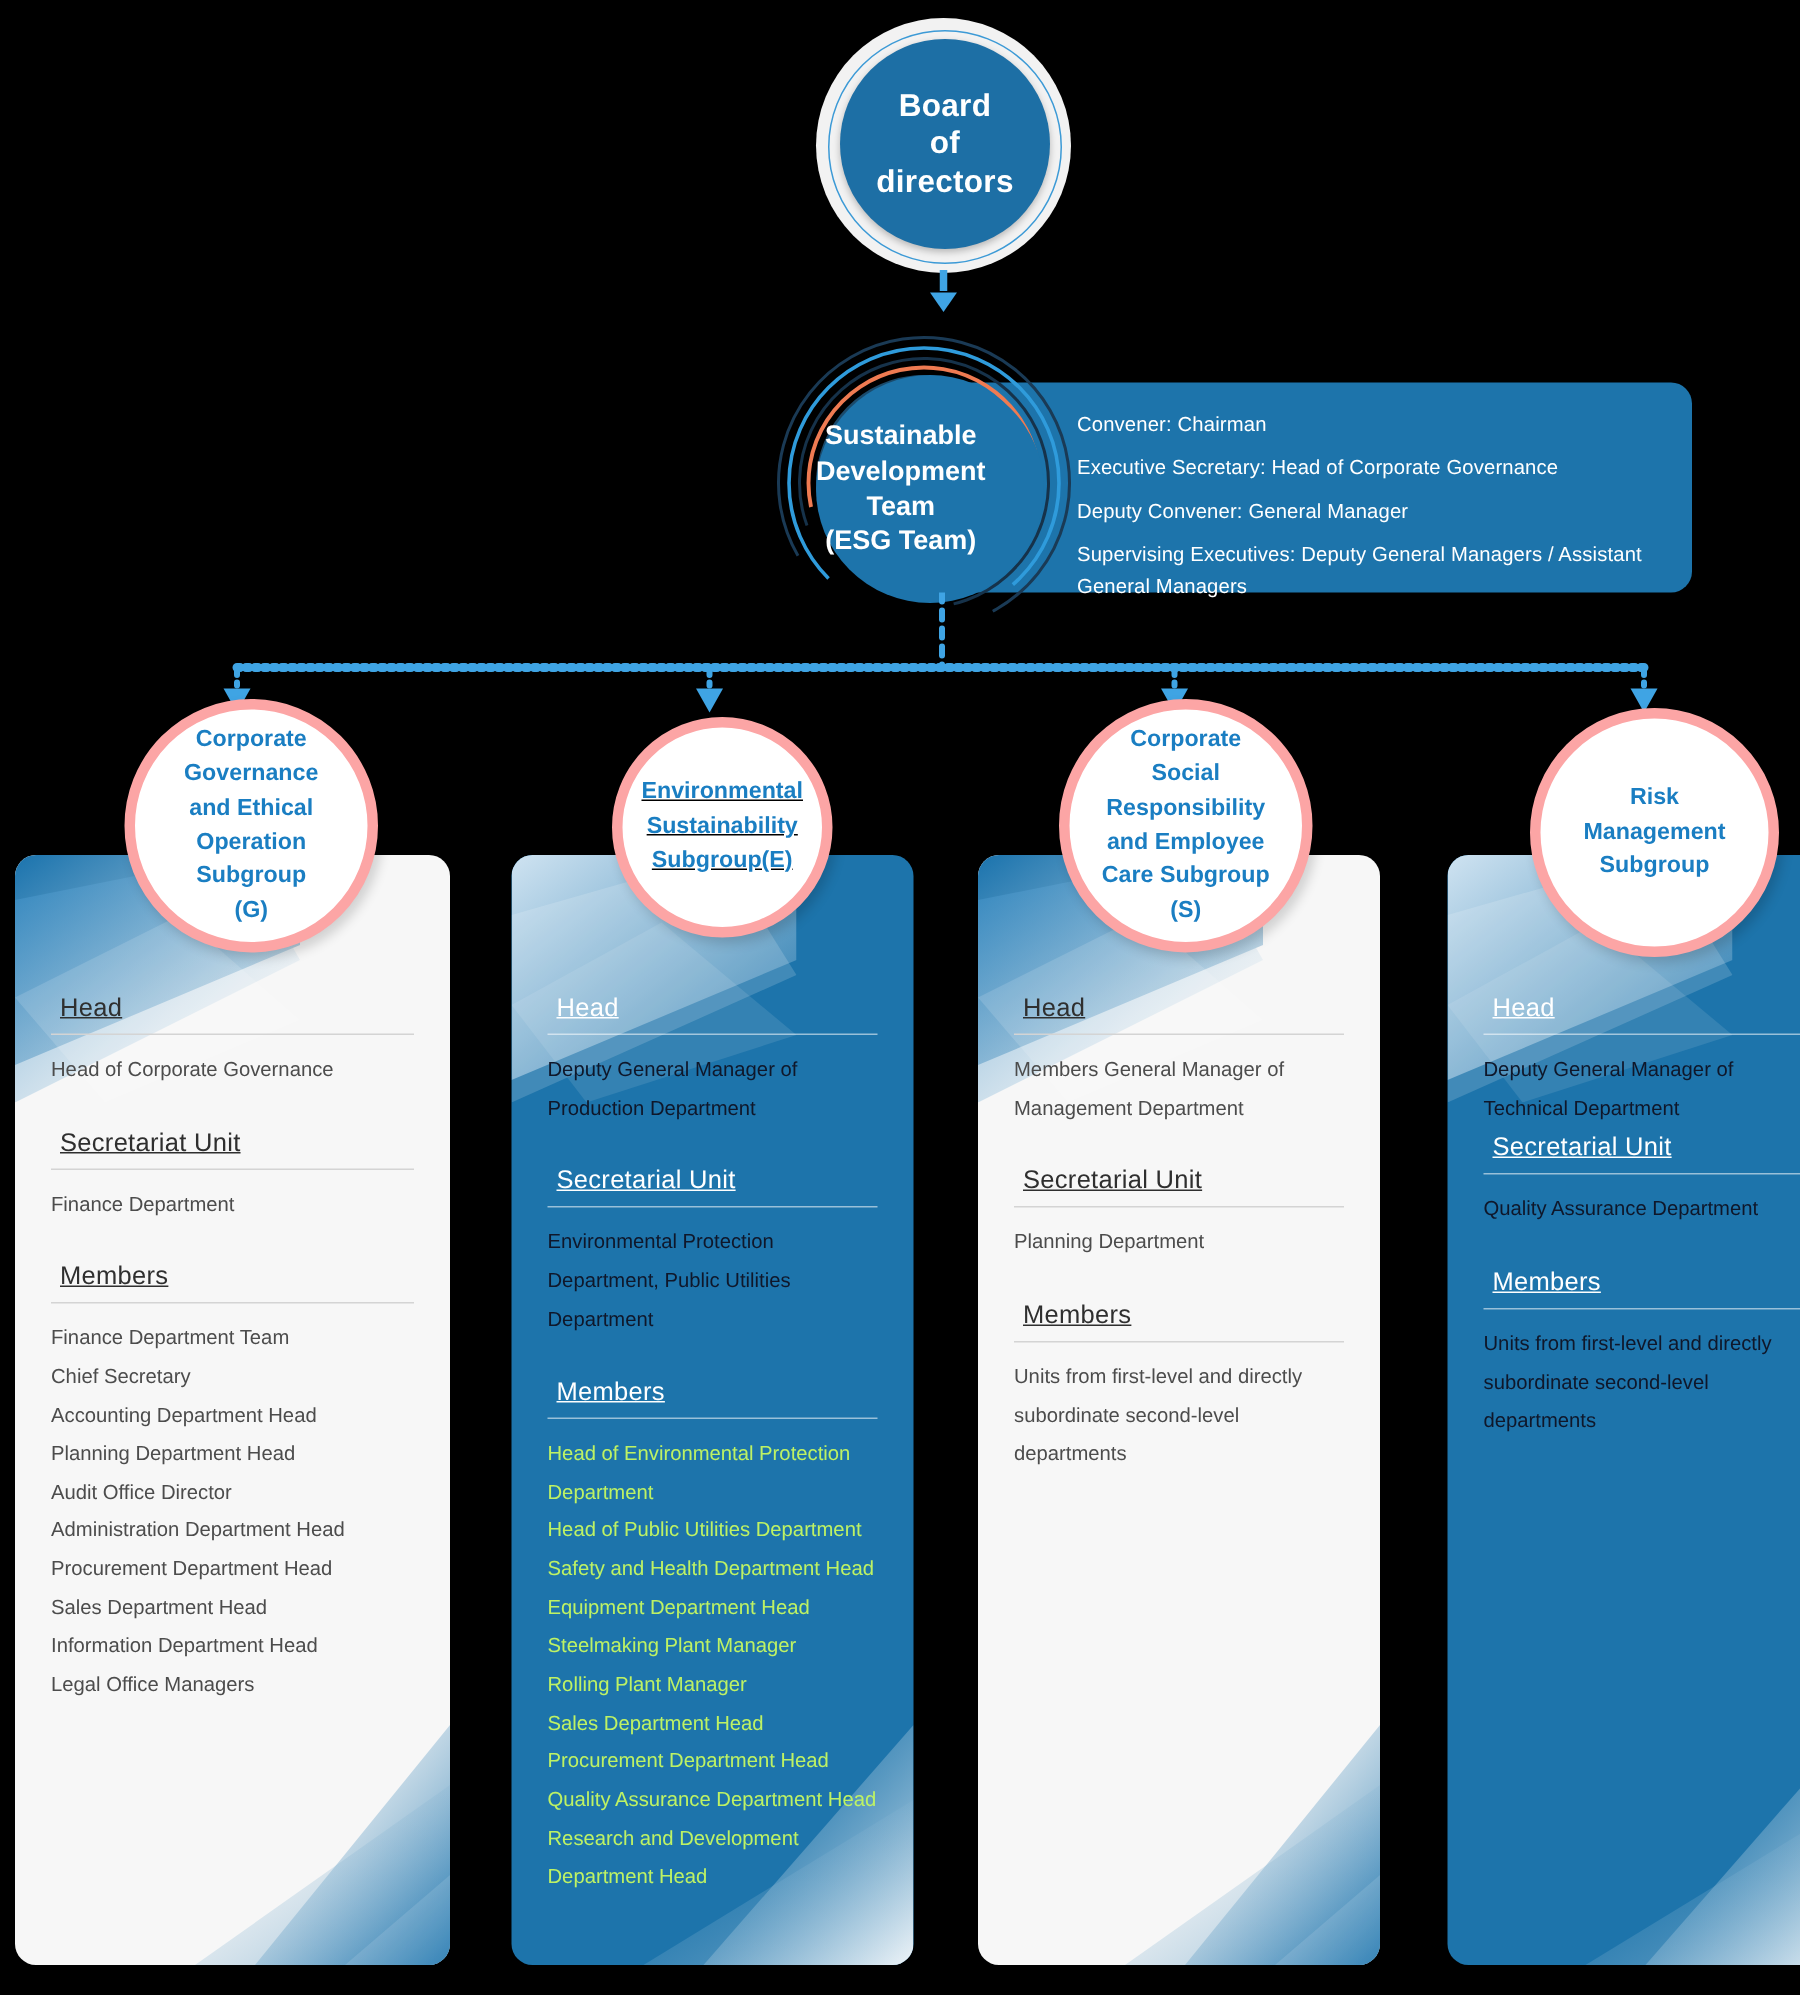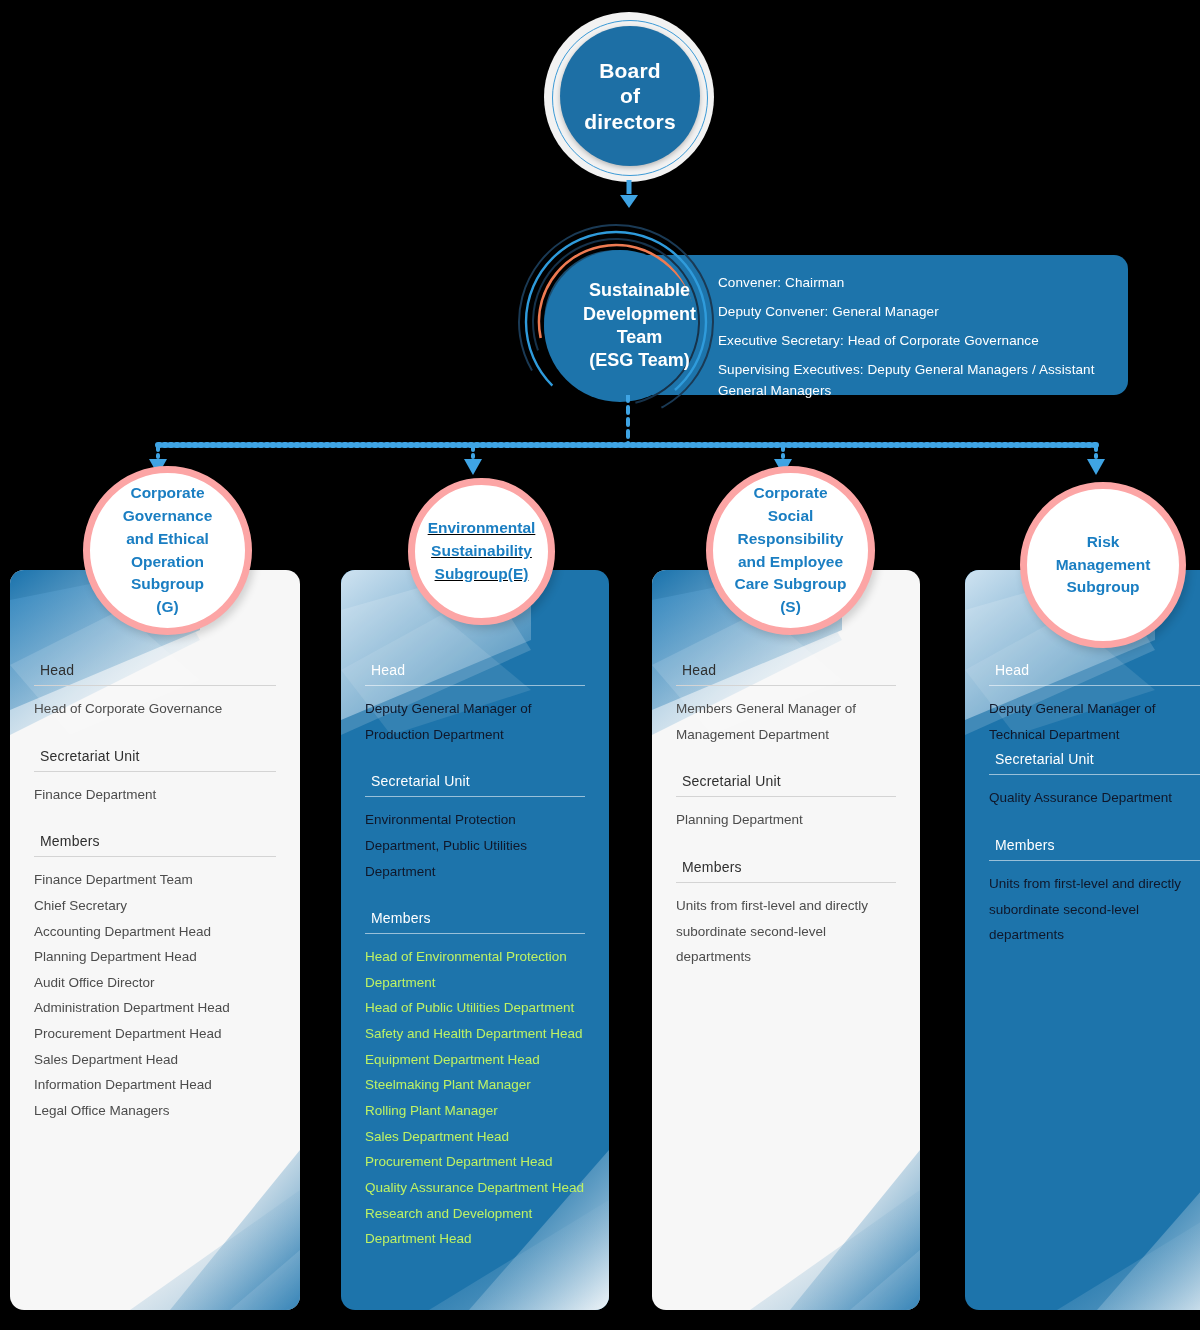--- a/index.html
+++ b/index.html
@@ -51,21 +51,21 @@
   }
   .esg-line{
     color:#fff;font-size:13.5px;line-height:1.55;margin-bottom:8px;
     letter-spacing:.1px;
   }
   .esg-line:last-child{margin-bottom:0;}
   .esg-rings{position:absolute;left:488px;top:222px;width:200px;height:200px;}
   .esg-rings svg{display:block;}
   .esg-circle{
     position:absolute;left:516px;top:250px;width:152px;height:152px;border-radius:50%;
-    background:#1d74ab;display:flex;align-items:center;justify-content:flex-end;
+    background:#1d74ab;display:flex;align-items:center;justify-content:flex-start;
   }
   .esg-circle span{
     color:#fff;font-size:18px;line-height:1.3;text-align:center;font-weight:600;
   }
 
   
   .bus{position:absolute;left:0;top:395px;width:1200px;height:90px;}
 
   
   .card{
@@ -74,21 +74,21 @@
   }
   .card.light{background:#f7f7f7;}
   .card.dark{background:#1d74ab;}
   .deco-tl,.deco-br{position:absolute;pointer-events:none;}
   .deco-tl{left:0;top:0;width:190px;height:165px;}
   .deco-br{right:0;bottom:0;width:190px;height:160px;}
 
   .card-body{position:absolute;left:0;top:92px;right:0;padding:0 24px;box-sizing:border-box;}
 
   .sec-title{
-    font-size:14px;letter-spacing:.2px;padding:0 0 7px 6px;margin:0 0 0 0;
+    font-size:17px;letter-spacing:.2px;padding:0 0 7px 6px;margin:0 0 0 0;text-decoration:underline;
   }
   .sec-rule{height:1px;width:100%;margin-bottom:10px;}
   .light .sec-title{color:#2f2f2f;}
   .light .sec-rule{background:#d4d4d4;}
   .dark .sec-title{color:#ffffff;}
   .dark .sec-rule{background:rgba(255,255,255,.55);}
 
   .sec-block{margin-bottom:26px;}
   .sec-block.tight{margin-bottom:4px;}
 
@@ -125,22 +125,22 @@
     </div>
   </div>
 
   <div class="arrow-down" id="arr-board">
     <div class="stem"></div>
       <div class="head"></div>
   </div>
 
   <div class="esg-panel">
     <div class="esg-line">Convener: Chairman</div>
+    <div class="esg-line">Executive Secretary: Head of Corporate Governance</div>
     <div class="esg-line">Deputy Convener: General Manager</div>
-    <div class="esg-line">Executive Secretary: Head of Corporate Governance</div>
     <div class="esg-line">Supervising Executives: Deputy General Managers / Assistant General Managers</div>
   </div>
 
   <div class="esg-rings">
     <svg width="200" height="200" viewBox="0 0 200 200">
       <circle cx="100" cy="100" r="97" fill="none" stroke="#1a3a55" stroke-width="2" stroke-dasharray="460 150" transform="rotate(150 100 100)"></circle>
       <circle cx="100" cy="100" r="90" fill="none" stroke="#2f9bdb" stroke-width="2.4" stroke-dasharray="430 140" transform="rotate(135 100 100)"></circle>
       <circle cx="100" cy="100" r="83" fill="none" stroke="#16324a" stroke-width="2" stroke-dasharray="400 130" transform="rotate(160 100 100)"></circle>
       <circle cx="100" cy="100" r="77" fill="none" stroke="#ef7b52" stroke-width="2.6" stroke-dasharray="250 240" transform="rotate(168 100 100)"></circle>
       <circle cx="100" cy="100" r="71" fill="none" stroke="#1b4a6b" stroke-width="2" stroke-dasharray="350 120" transform="rotate(140 100 100)"></circle>
@@ -356,17 +356,17 @@
 
   <div class="bubble" id="bubble-0" style="left:55px;top:466px;width:155px;height:155px;">
     <span>Corporate<br>Governance<br>and Ethical<br>Operation<br>Subgroup<br>(G)</span>
   </div>
   <div class="bubble" id="bubble-1" style="left:380px;top:478px;width:133px;height:133px;text-decoration:underline;">
     <span>Environmental<br>Sustainability<br>Subgroup(E)</span>
   </div>
   <div class="bubble" id="bubble-2" style="left:678px;top:466px;width:155px;height:155px;">
     <span>Corporate<br>Social<br>Responsibility<br>and Employee<br>Care Subgroup<br>(S)</span>
   </div>
-  <div class="bubble" id="bubble-3" style="left:992px;top:482px;width:152px;height:152px;">
+  <div class="bubble" id="bubble-3" style="left:992px;top:472px;width:152px;height:152px;">
     <span>Risk<br>Management<br>Subgroup</span>
   </div>
 
 </div>
 
 </body></html>

